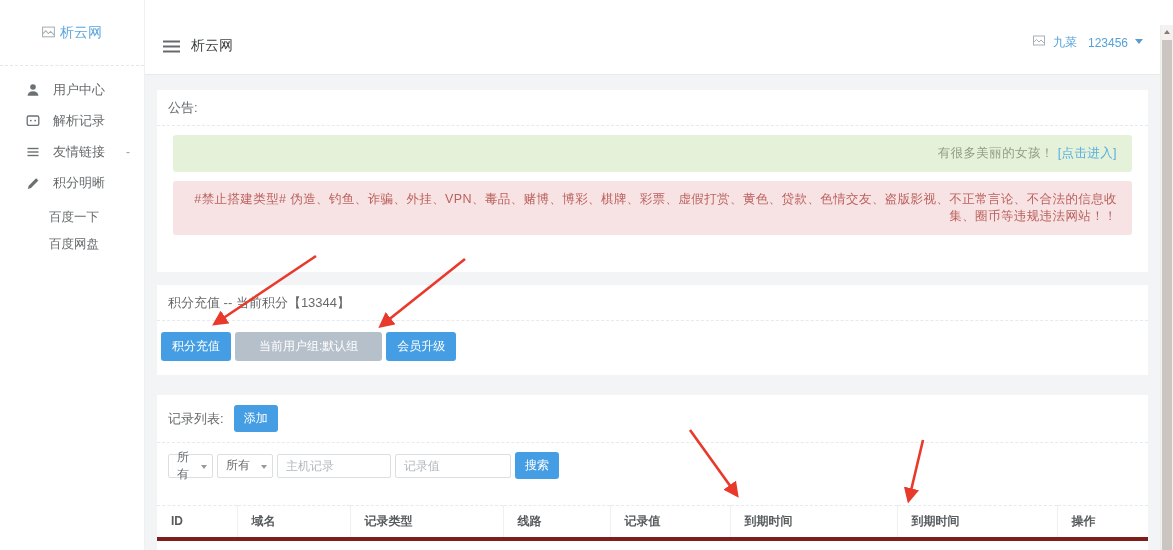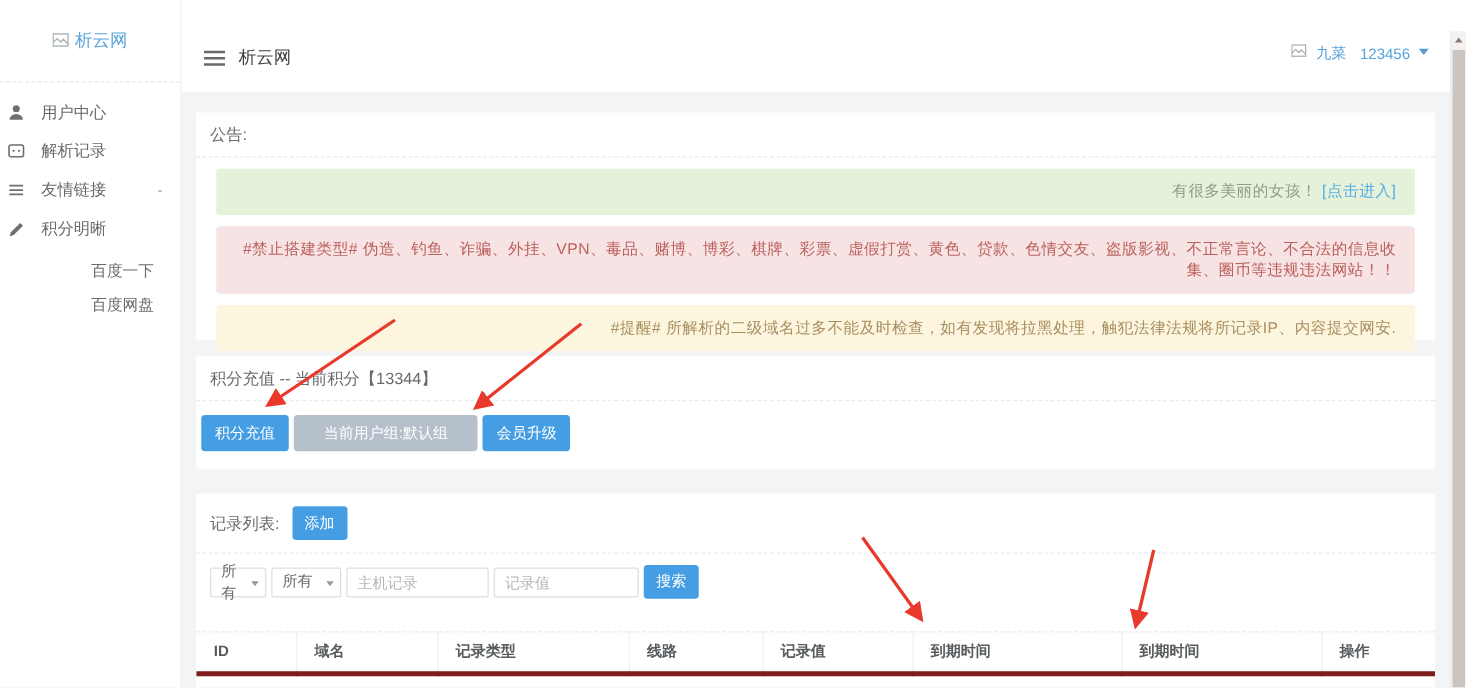--- a/index.html
+++ b/index.html
@@ -3,24 +3,24 @@
 <meta charset="utf-8">
 <style>
   * { margin:0; padding:0; box-sizing:border-box; }
   html,body { width:1173px; height:550px; overflow:hidden; }
   body { position:relative; background:#f3f4f6; font-family:"Liberation Sans",sans-serif; color:#676a6c; }
 
   
   .sidebar { position:absolute; left:0; top:0; width:145px; height:550px; background:#fff; border-right:1px solid #eef1f3; z-index:5; }
   .logo-block { height:66px; border-bottom:1px dashed #e3e7ea; display:flex; align-items:center; justify-content:center; gap:4px; color:#5ba5dc; font-size:14px; cursor:pointer; }
   .menu { padding-top:8px; }
-  .menu-item { height:31px; display:flex; align-items:center; padding-left:6px; gap:13px; font-size:13px; color:#676a6c; cursor:pointer; }
+  .menu-item { height:31px; display:flex; align-items:center; padding-left:26px; gap:13px; font-size:13px; color:#676a6c; cursor:pointer; }
   .menu-item svg { flex:0 0 auto; }
   .caret-min { margin-left:auto; margin-right:14px; color:#9aa0a5; font-size:12px; }
-  .submenu-item { height:27px; line-height:27px; padding-left:49px; font-size:12.5px; color:#676a6c; cursor:pointer;margin-left:24px; }
+  .submenu-item { height:27px; line-height:27px; padding-left:49px; font-size:12.5px; color:#676a6c; cursor:pointer; }
 
   
   .topbar { position:absolute; left:145px; top:0; right:0; height:75px; background:#fff; border-bottom:1px solid #e7eaec; z-index:1; }
   .topbar-left { position:absolute; left:18px; top:37px; display:flex; align-items:center; gap:11px; }
   .topbar-title { font-size:14px; color:#3c3f41; }
   .user-block { position:absolute; right:30px; top:34px; display:flex; align-items:center; gap:5px; color:#54a2d9; font-size:12px; cursor:pointer; }
   .user-block .uname { margin-left:2px; }
   .user-block .uacct { margin-left:6px; }
   .caret-down { width:0; height:0; border-left:4px solid transparent; border-right:4px solid transparent; border-top:5px solid #5a9bd0; margin-bottom:3px; margin-left:2px; }
 
@@ -151,21 +151,20 @@
   </div>
 </div>
 
 <div class="card" id="card-announce">
   <div class="card-heading">公告:</div>
   <div class="alert alert-success first">
     <span>有很多美丽的女孩！</span>
     <a>[点击进入]</a>
   </div>
   <div class="alert alert-danger">#禁止搭建类型# 伪造、钓鱼、诈骗、外挂、VPN、毒品、赌博、博彩、棋牌、彩票、虚假打赏、黄色、贷款、色情交友、盗版影视、不正常言论、不合法的信息收集、圈币等违规违法网站！！</div>
-  <div class="alert alert-warning">#提醒# 所解析的二级域名过多不能及时检查，如有发现将拉黑处理，触犯法律法规将所记录IP、内容提交网安.</div>
 </div>
 
 <div class="card" id="card-points">
   <div class="card-heading">积分充值 -- 当前积分【13344】</div>
   <div class="btn-row">
     <button class="btn btn-primary">积分充值</button>
     <button class="btn btn-disabled">当前用户组:默认组</button>
     <button class="btn btn-primary">会员升级</button>
   </div>
 </div>

